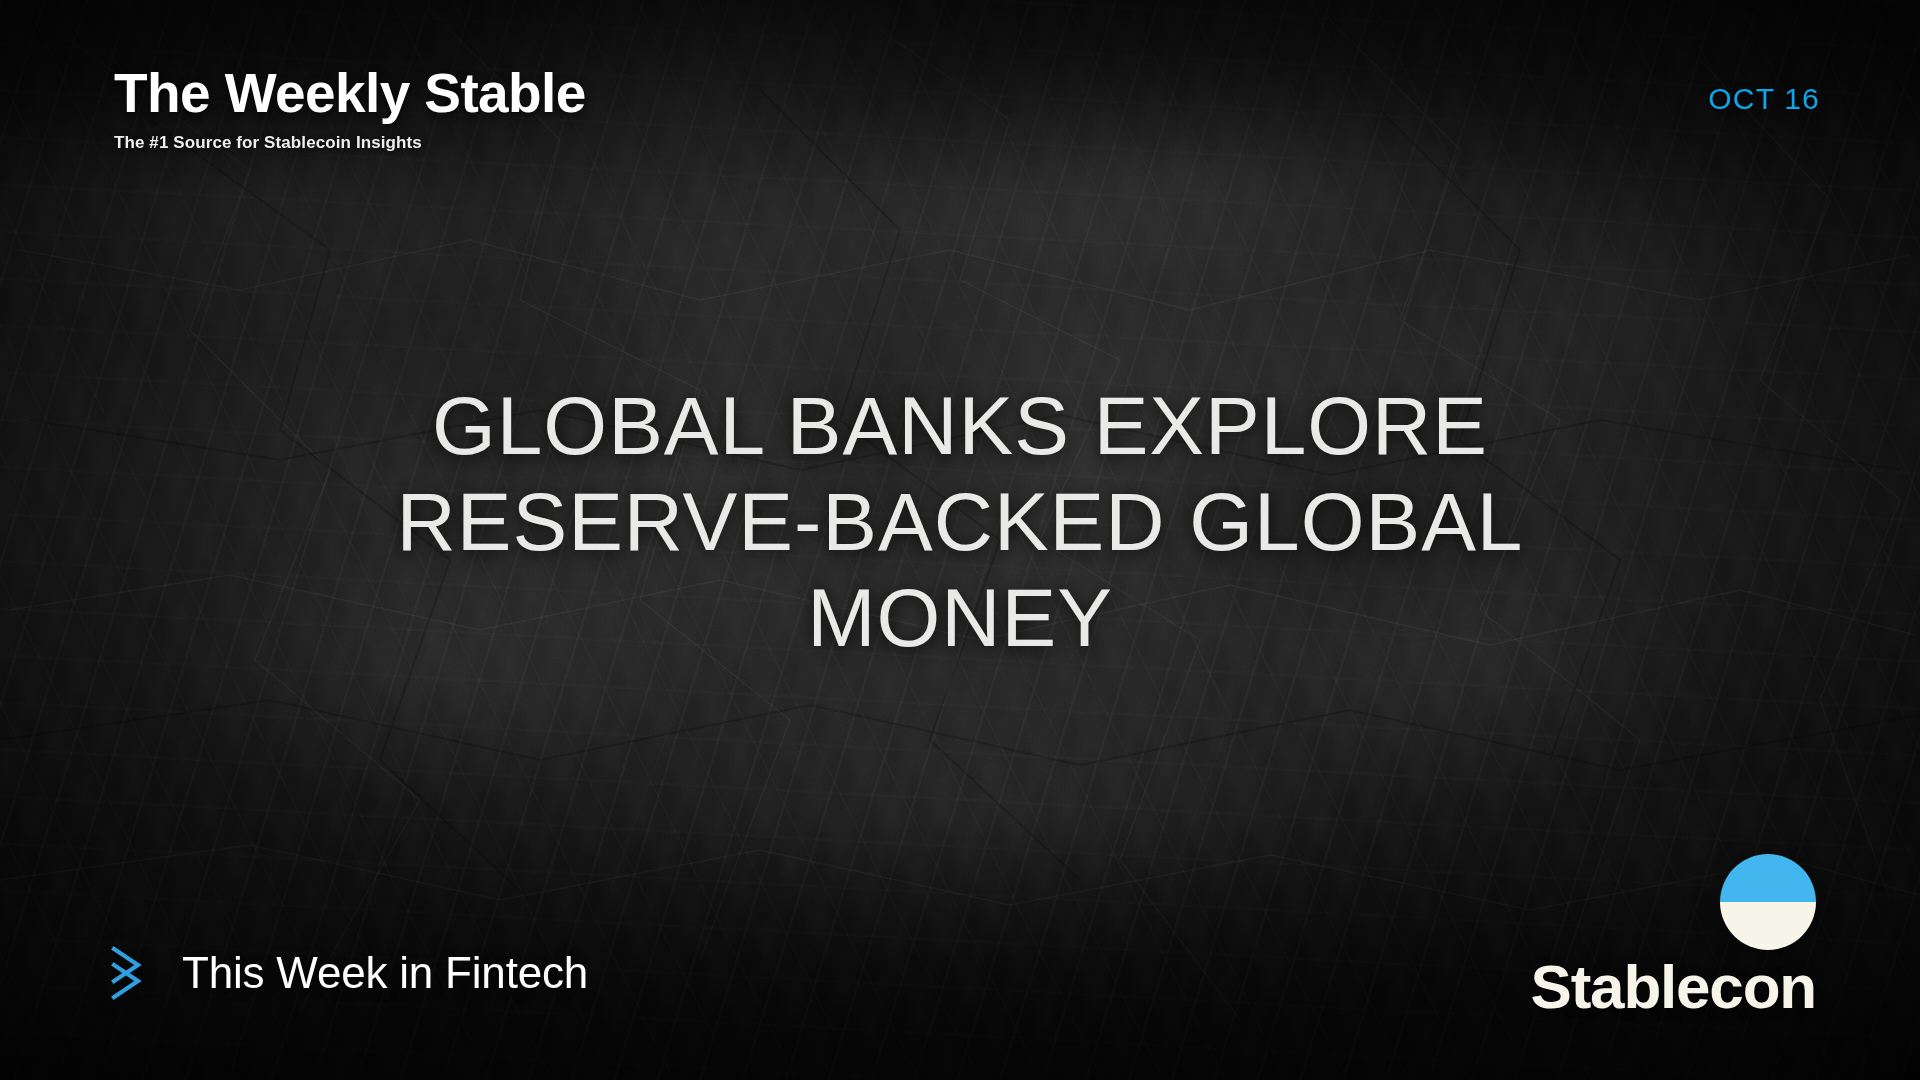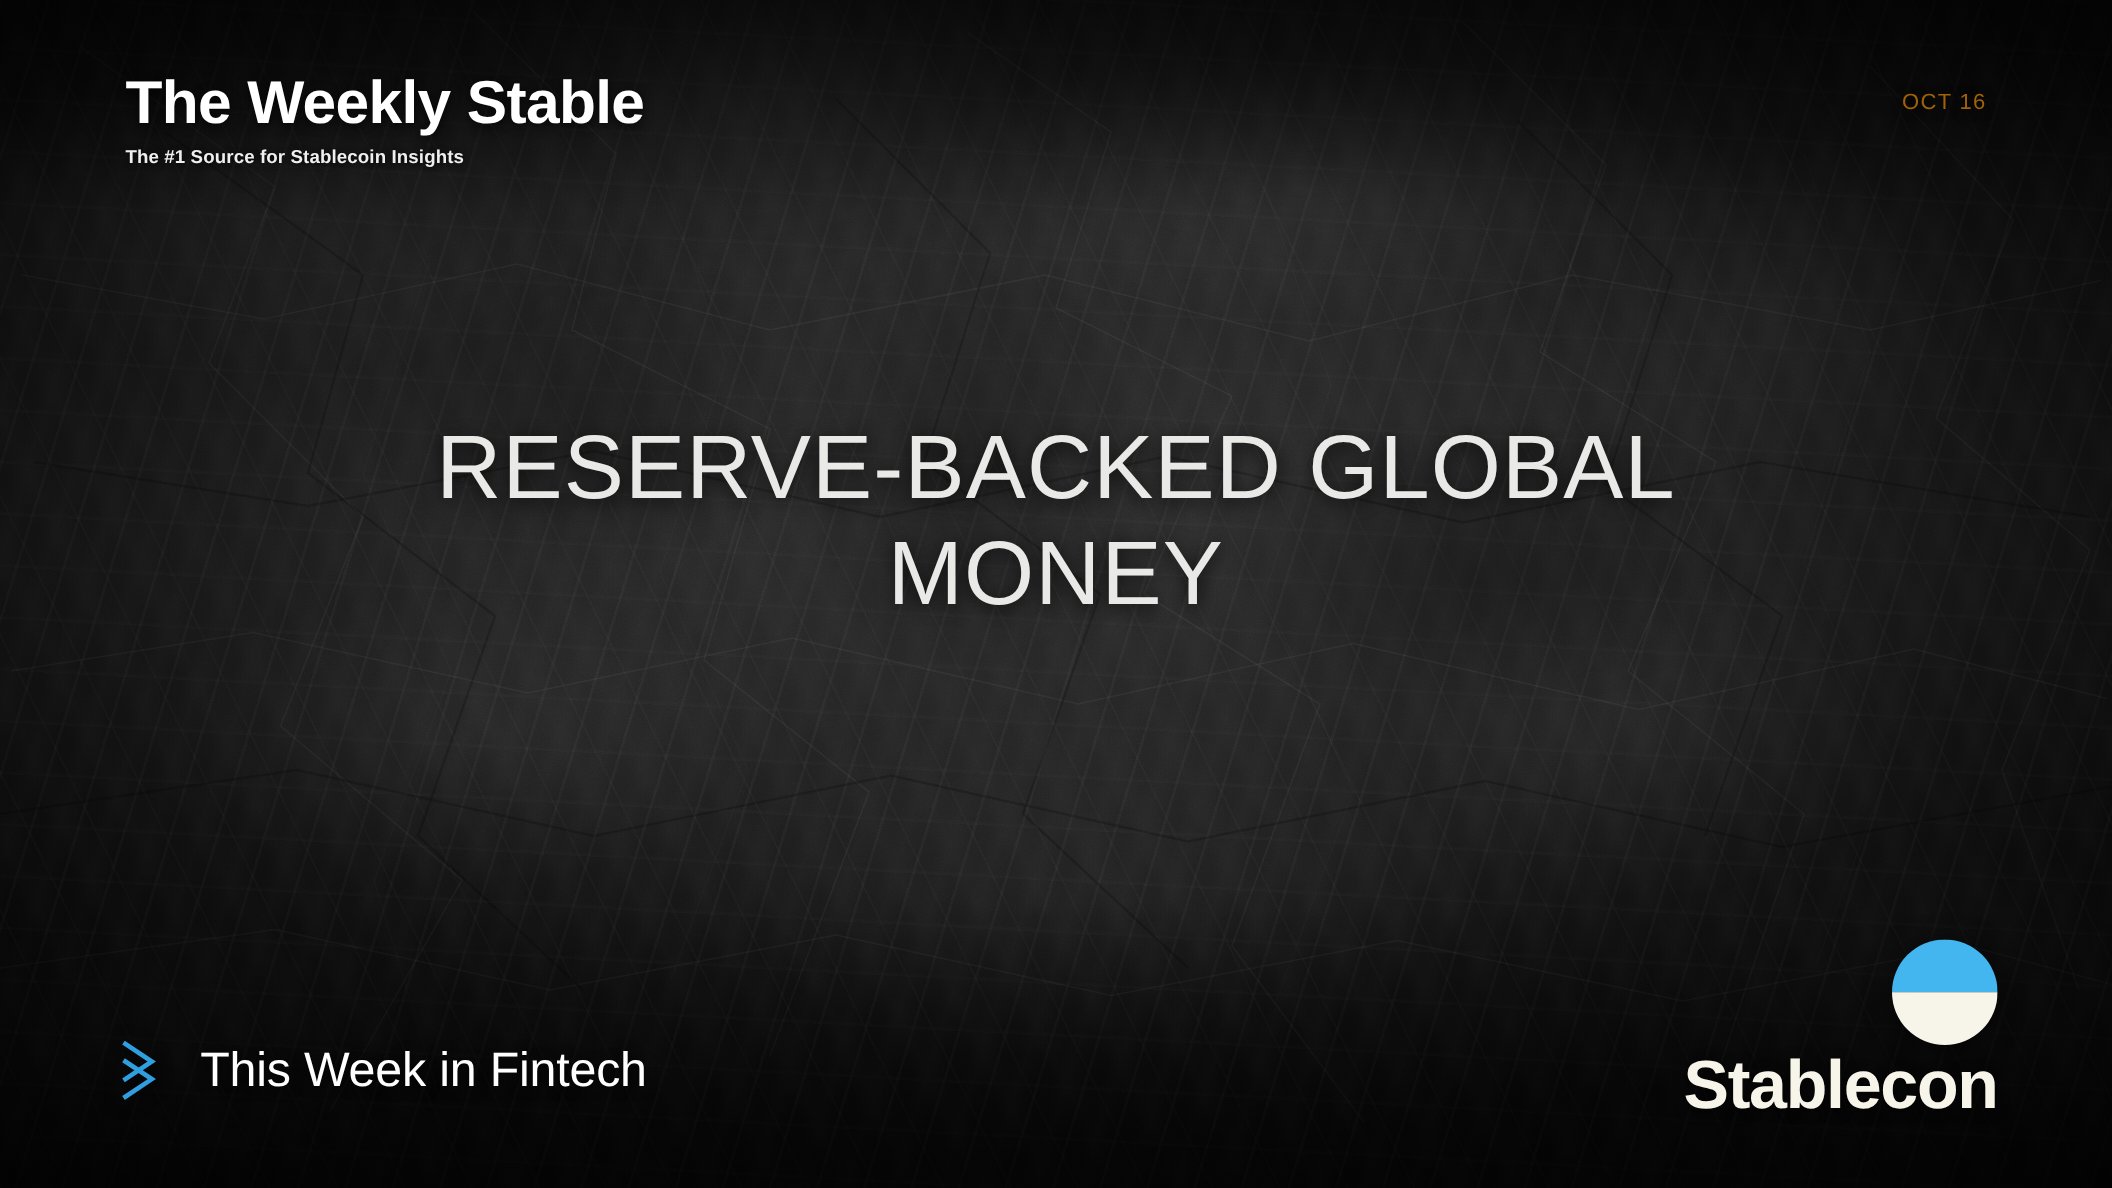--- a/index.html
+++ b/index.html
@@ -115,26 +115,26 @@
     margin-top: 12px;
     font-size: 17px;
     font-weight: 600;
     color: #efefef;
     letter-spacing: 0.1px;
     white-space: nowrap;
     text-shadow: 0 1px 6px rgba(0,0,0,0.8);
   }
   .issue-date {
     position: absolute;
-    right: 114px;
+    right: 100px;
     top: 82px;
-    font-size: 20px;
+    font-size: 30px;
     font-weight: 400;
     letter-spacing: 1.2px;
-    color: #a16207;
+    color: #0ea5e9;
     white-space: nowrap;
     text-shadow: 0 2px 10px rgba(0,0,0,0.8);
   }
 
   
   .headline-wrap {
     position: absolute;
     left: 0; right: 0;
     top: 378px;
     text-align: center;
@@ -265,20 +265,21 @@
 
   <div class="header">
     <div class="masthead">
       <div class="masthead-title">The Weekly Stable</div>
       <div class="masthead-tagline">The #1 Source for Stablecoin Insights</div>
     </div>
     <div class="issue-date">OCT 16</div>
   </div>
 
   <div class="headline-wrap">
+    <div class="headline-line">GLOBAL BANKS EXPLORE</div>
     <div class="headline-line">RESERVE-BACKED GLOBAL</div>
     <div class="headline-line">MONEY</div>
   </div>
 
   <div class="footer">
 
     <div class="brand-lockup">
       <svg class="chevron-icon" viewBox="0 0 46 58" xmlns="http://www.w3.org/2000/svg">
         <g fill="none" stroke="#2f9fe0" stroke-width="4.2" stroke-linecap="square" stroke-linejoin="miter">
           <path d="M6,5 L30,21 L6,37"></path>

